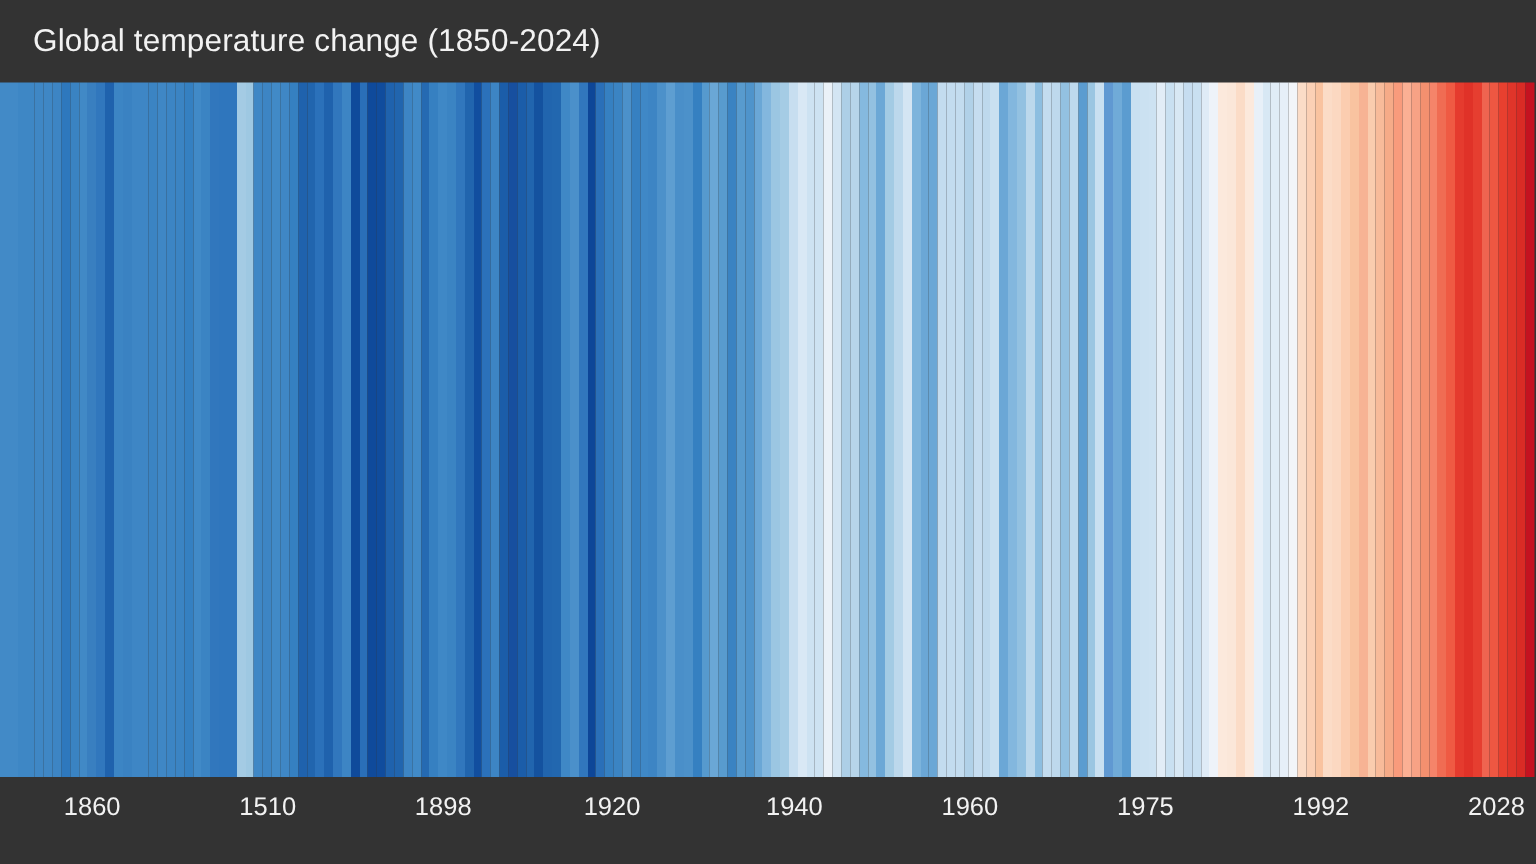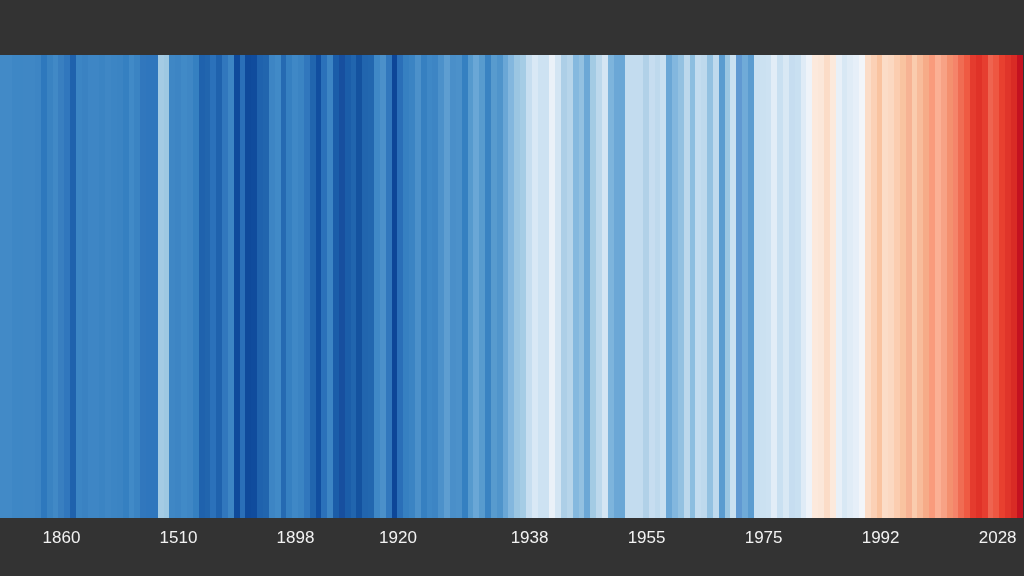--- a/index.html
+++ b/index.html
@@ -67,20 +67,23 @@
     text-align: center;
     transform: translateX(-50%);
     white-space: nowrap;
   }
 </style>
 </head>
 <body>
 
 <div id="canvas">
 
+  <div id="title-bar">
+    <div id="chart-title">Global temperature change (1850-2024)</div>
+  </div>
 
   <div id="stripes-band">
       <div class="stripe" style="background: rgb(66, 138, 199);"></div>
       <div class="stripe" style="background: rgb(66, 138, 199);"></div>
       <div class="stripe" style="background: rgb(62, 135, 197);"></div>
       <div class="stripe" style="background: rgb(62, 135, 197);"></div>
       <div class="stripe" style="background: rgb(63, 135, 197);"></div>
       <div class="stripe" style="background: rgb(63, 135, 197);"></div>
       <div class="stripe" style="background: rgb(61, 133, 196);"></div>
       <div class="stripe" style="background: rgb(46, 120, 189);"></div>
@@ -250,21 +253,21 @@
       <div class="stripe" style="background: rgb(232, 64, 47);"></div>
       <div class="stripe" style="background: rgb(224, 53, 42);"></div>
       <div class="stripe" style="background: rgb(217, 43, 37);"></div>
       <div class="stripe" style="background: rgb(196, 18, 32);"></div>
     </div>
 
   <div id="axis-area">
       <div class="axis-tick-label" style="left: 61.44px;">1860</div>
       <div class="axis-tick-label" style="left: 178.469px;">1510</div>
       <div class="axis-tick-label" style="left: 295.497px;">1898</div>
-      <div class="axis-tick-label" style="left: 398px;">1920</div>
-      <div class="axis-tick-label" style="left: 529.554px;">1938</div>
-      <div class="axis-tick-label" style="left: 646.583px;">1955</div>
+      <div class="axis-tick-label" style="left: 408px;">1920</div>
+      <div class="axis-tick-label" style="left: 529.554px;">1940</div>
+      <div class="axis-tick-label" style="left: 646.583px;">1960</div>
       <div class="axis-tick-label" style="left: 763.611px;">1975</div>
       <div class="axis-tick-label" style="left: 880.64px;">1992</div>
       <div class="axis-tick-label" style="left: 997.669px;">2028</div>
     </div>
 
 </div>
 
 </body></html>

